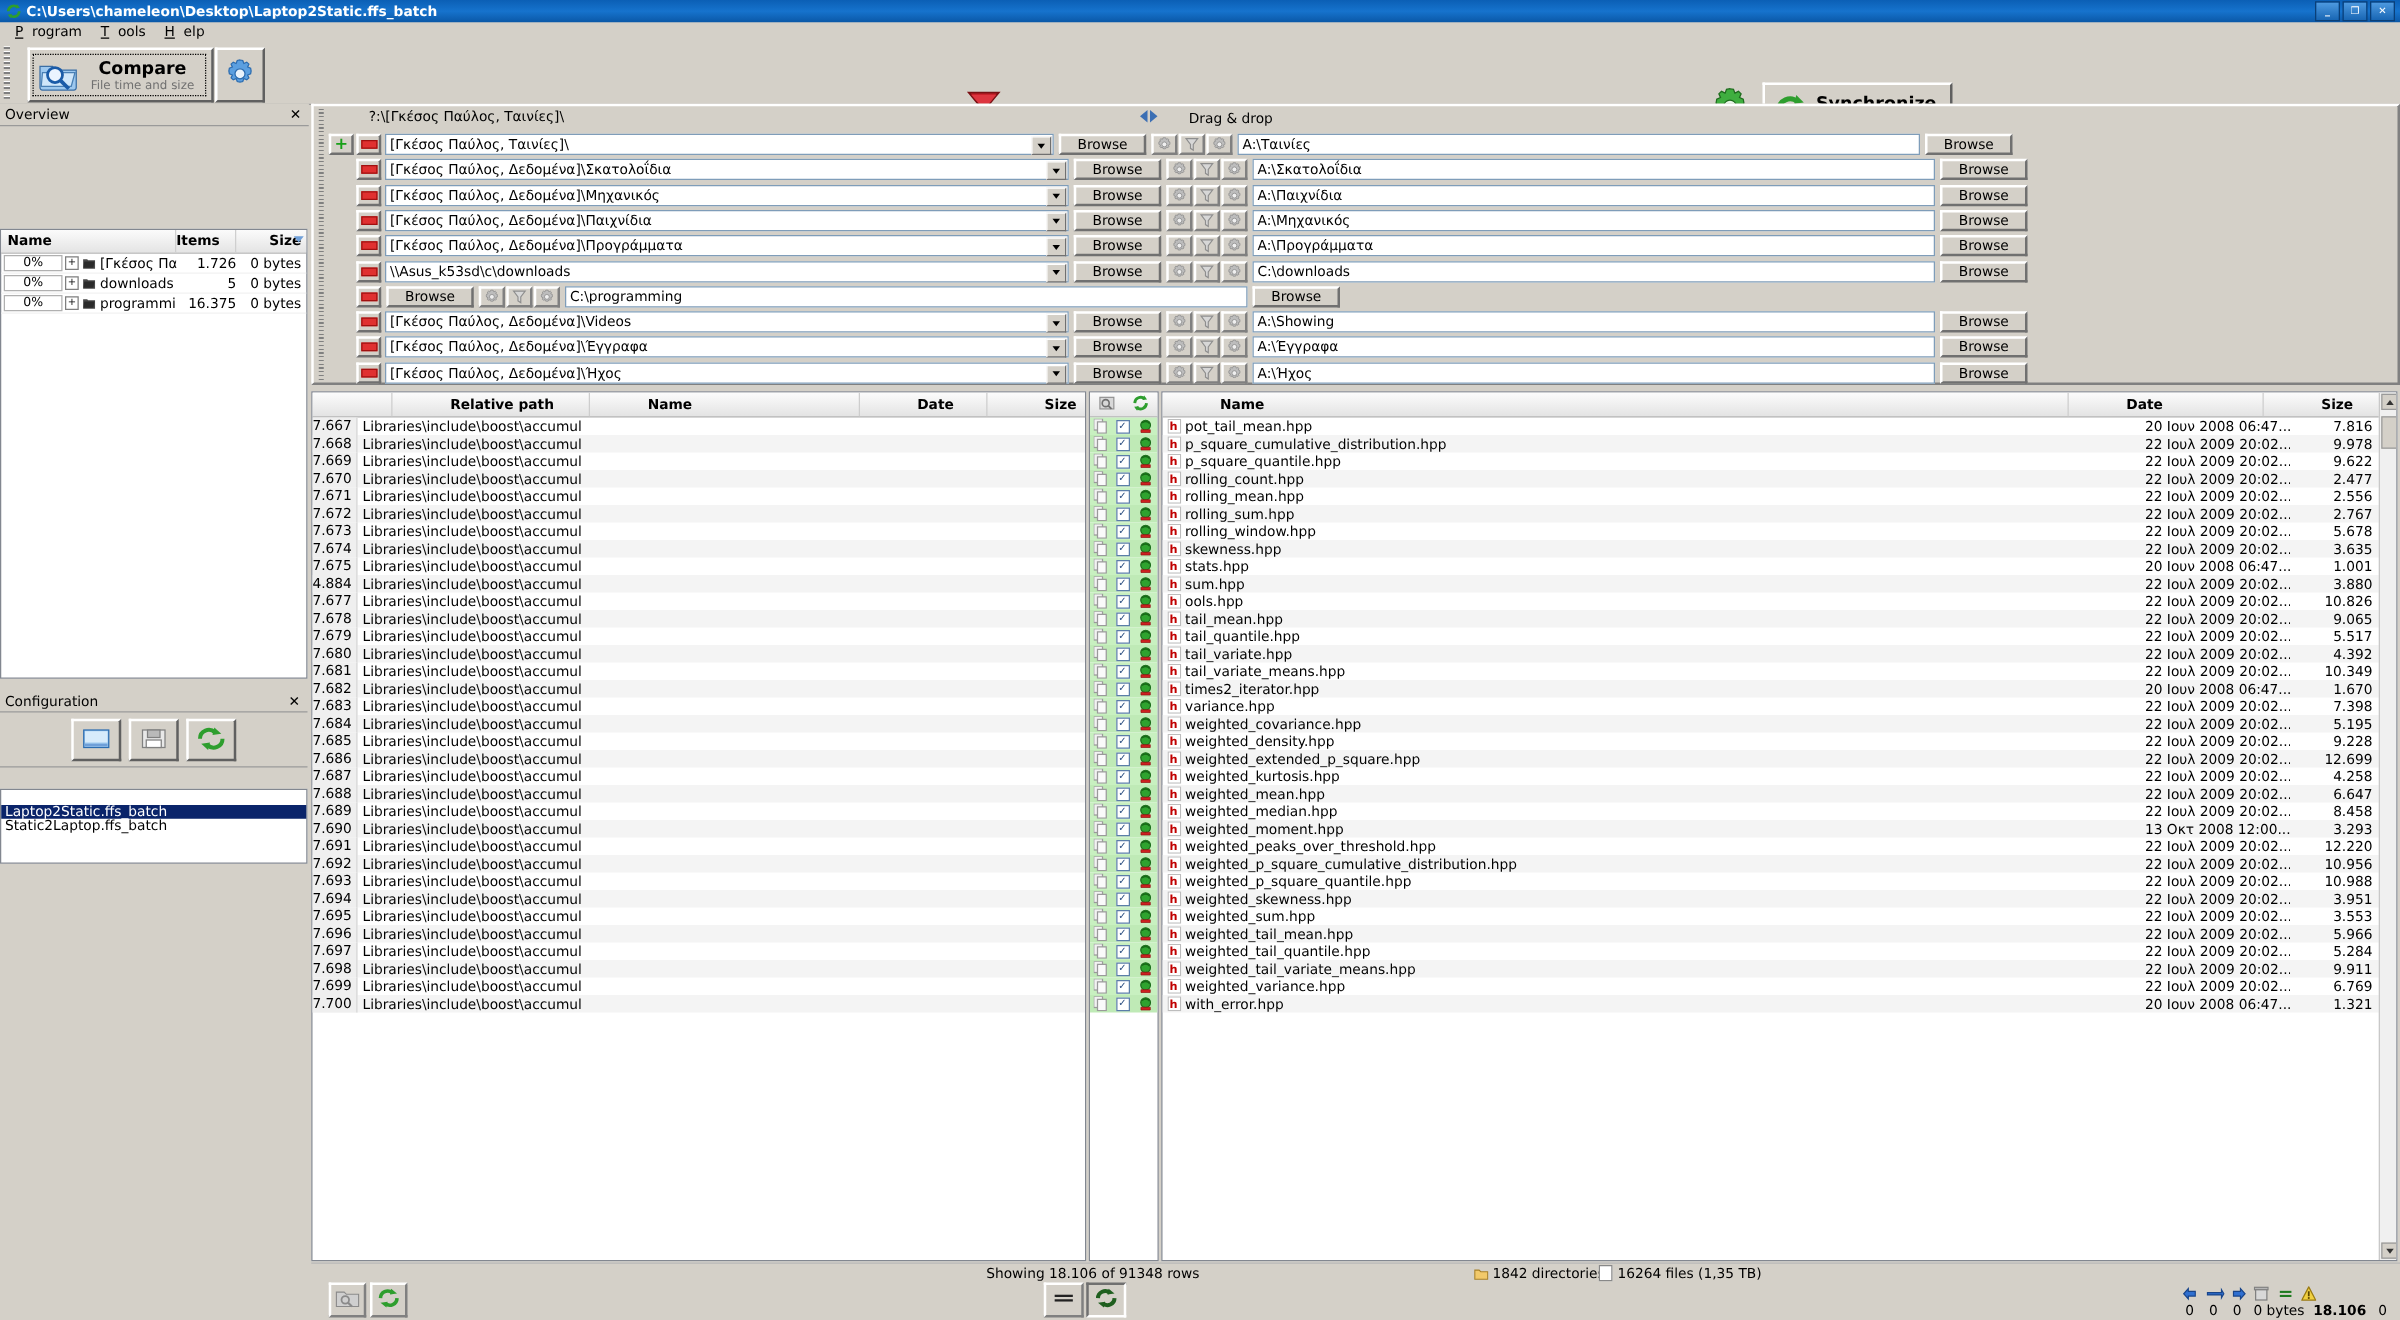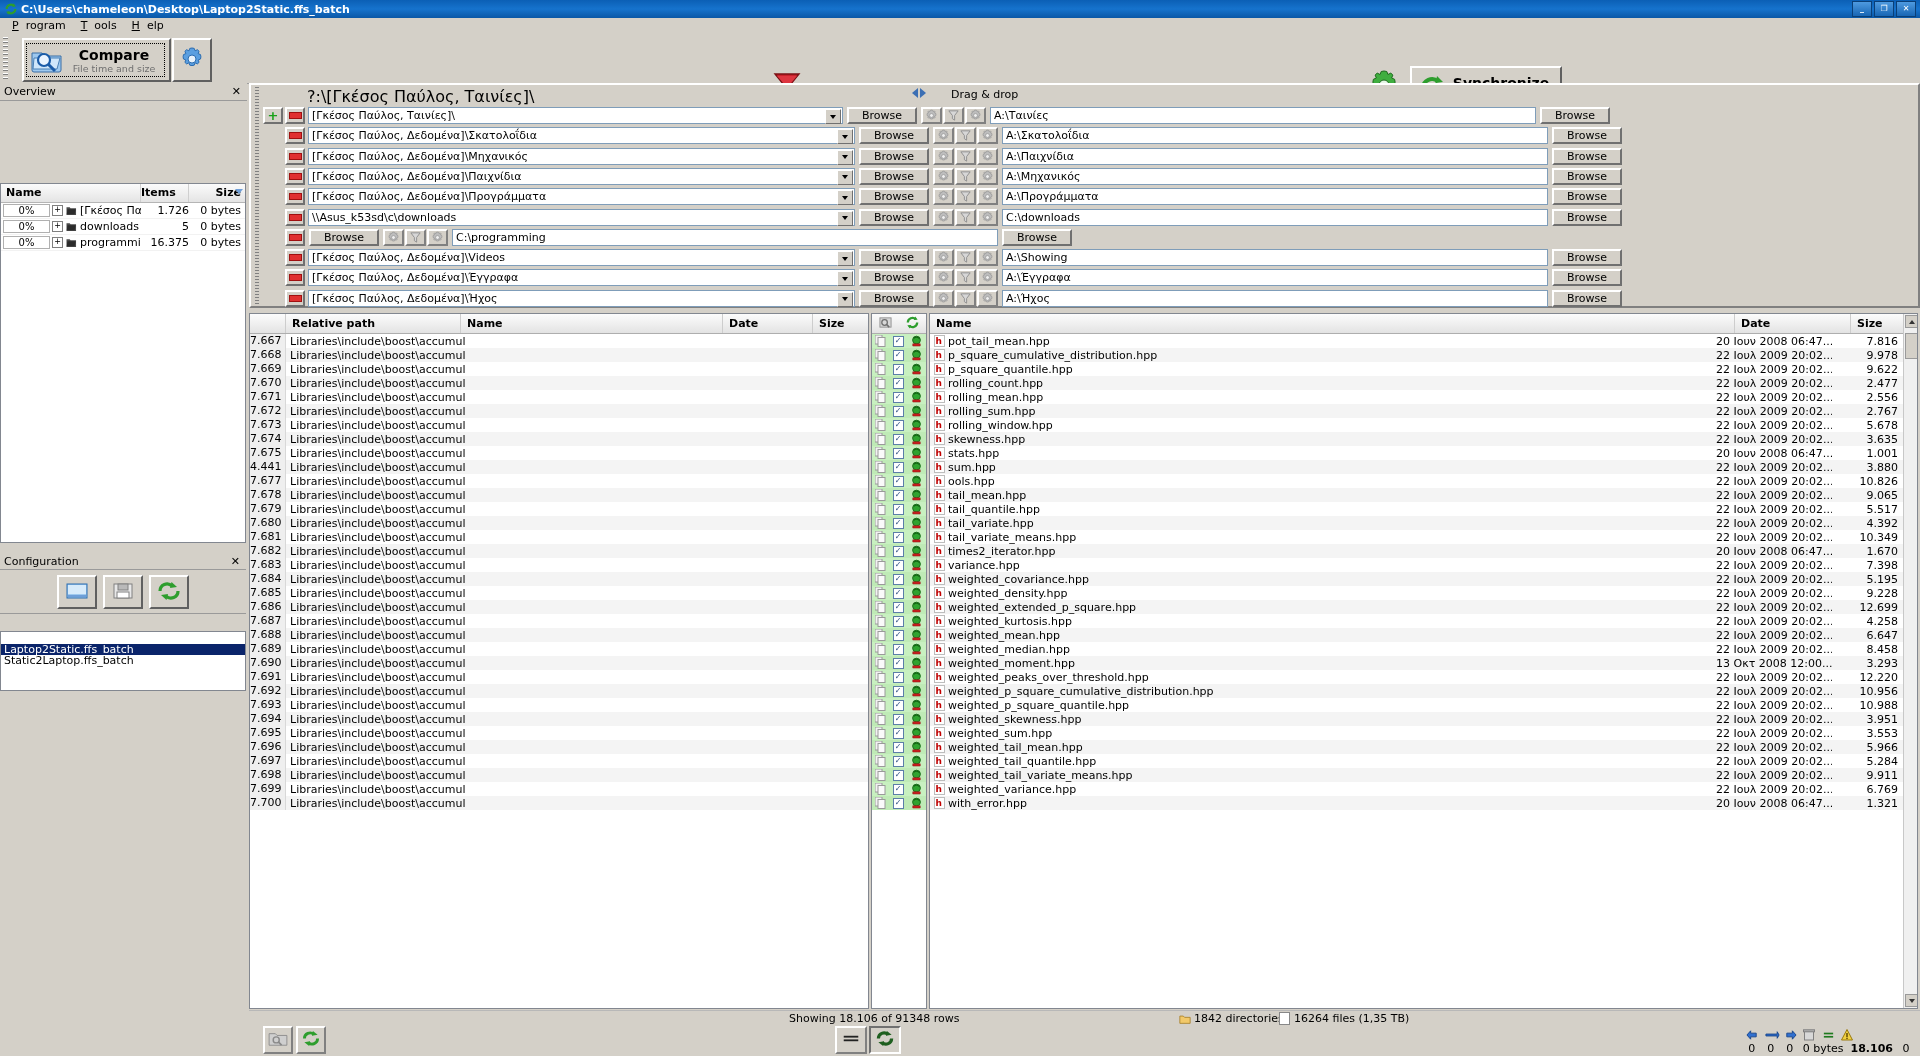--- a/index.html
+++ b/index.html
@@ -66,21 +66,21 @@
   .cfglist{position:absolute;left:0;top:60px;width:246px;height:60px;background:#fff;border:1px solid #828790;box-sizing:border-box;}
   .cfgitem{height:11.5px;font-size:11px;padding-left:3px;line-height:11.5px;white-space:nowrap;}
   .cfgitem.sel{background:#0a246a;color:#fff;}
 
   
   .main{position:absolute;left:249px;top:83px;right:0;bottom:0;background:#d4d0c8;}
   .fpanel{position:absolute;left:0;top:0;right:0;height:225px;background:#d4d0c8;
           border:2px solid;border-color:#fff #808080 #808080 #fff;box-sizing:border-box;}
   .dotrail{position:absolute;left:4px;top:2px;width:4px;bottom:2px;
            background:repeating-linear-gradient(to bottom,#808080 0 1px,transparent 1px 3px);}
-  .mainpath{position:absolute;left:56px;top:2px;font-size:16px;}
+  .mainpath{position:absolute;left:44px;top:2px;font-size:11px;}
   .swap{position:absolute;left:644px;top:2px;width:48px;height:14px;display:flex;align-items:center;justify-content:center;}
   .dnd{position:absolute;left:700px;top:3px;font-size:11px;}
 
   .pairrow{position:absolute;left:12px;height:19px;display:flex;align-items:center;}
   .addbtn,.rembtn{width:20px;height:17px;display:flex;align-items:center;justify-content:center;
                   background:#d4d0c8;border:2px solid;border-color:#fff #707070 #707070 #fff;box-sizing:border-box;}
   .plusico{color:#18a018;font-weight:bold;font-size:13px;line-height:10px;}
   .minico{width:11px;height:5px;background:#e03030;border:1px solid #a01010;}
   .pathbox{height:17px;background:#fff;border:1px solid #7f9db9;display:flex;align-items:center;
            box-sizing:border-box;font-size:11px;padding-left:3px;position:relative;}
@@ -93,21 +93,21 @@
            box-sizing:border-box;display:flex;align-items:center;justify-content:center;}
 
   
   .grids{position:absolute;left:0;top:230px;right:0;bottom:47px;}
   .gcol{position:absolute;top:0;bottom:0;background:#fff;border:1px solid #828790;box-sizing:border-box;overflow:hidden;}
   .gleft{left:0;width:620px;}
   .gmid{left:622px;width:56px;}
   .gright{left:680px;right:2px;}
   .ghdr{height:19px;background:linear-gradient(to bottom,#fcfcfc,#e3e3e3);border-bottom:1px solid #aeaeae;
          display:flex;align-items:center;font-weight:bold;font-size:11px;}
-  .ghc{height:19px;line-height:19px;padding-left:6px;border-right:1px solid #cdcdcd;box-sizing:border-box;overflow:hidden;white-space:nowrap;}
+  .ghc{height:19px;line-height:19px;padding-left:6px;border-right:1px solid #cdcdcd;box-sizing:border-box;overflow:hidden;white-space:nowrap;margin-left:40px;}
   .row{height:14px;display:flex;align-items:center;font-size:11px;box-sizing:border-box;}
   .row.alt{background:#f4f4f4;}
   .cnum{width:36px;text-align:right;padding-right:4px;background:#efefef;color:#000;border-right:1px solid #d8d8d8;height:14px;line-height:14px;box-sizing:border-box;}
   .crel{width:175px;padding-left:4px;overflow:hidden;white-space:nowrap;}
   .cname{flex:1;padding-left:4px;overflow:hidden;white-space:nowrap;}
   .cdate{width:116px;padding-left:4px;overflow:hidden;white-space:nowrap;}
   .csize{width:66px;text-align:right;padding-right:6px;}
   .midrow{height:14px;display:flex;align-items:center;justify-content:space-between;padding:0 3px;background:#c8f0c0;box-sizing:border-box;}
   .midrow.alt{background:#bfeab6;}
   .copyico{width:11px;height:12px;position:relative;flex:0 0 auto;}
@@ -752,21 +752,21 @@
               <div class="csize" style="width:55px"></div>
             </div>
             <div class="row">
               <div class="cnum">7.675</div>
               <div class="crel">Libraries\include\boost\accumulators\st...</div>
               <div class="cname"></div>
               <div class="cdate" style="width:90px"></div>
               <div class="csize" style="width:55px"></div>
             </div>
             <div class="row alt">
-              <div class="cnum">4.441</div>
+              <div class="cnum">4.884</div>
               <div class="crel">Libraries\include\boost\accumulators\st...</div>
               <div class="cname"></div>
               <div class="cdate" style="width:90px"></div>
               <div class="csize" style="width:55px"></div>
             </div>
             <div class="row">
               <div class="cnum">7.677</div>
               <div class="crel">Libraries\include\boost\accumulators\st...</div>
               <div class="cname"></div>
               <div class="cdate" style="width:90px"></div>

